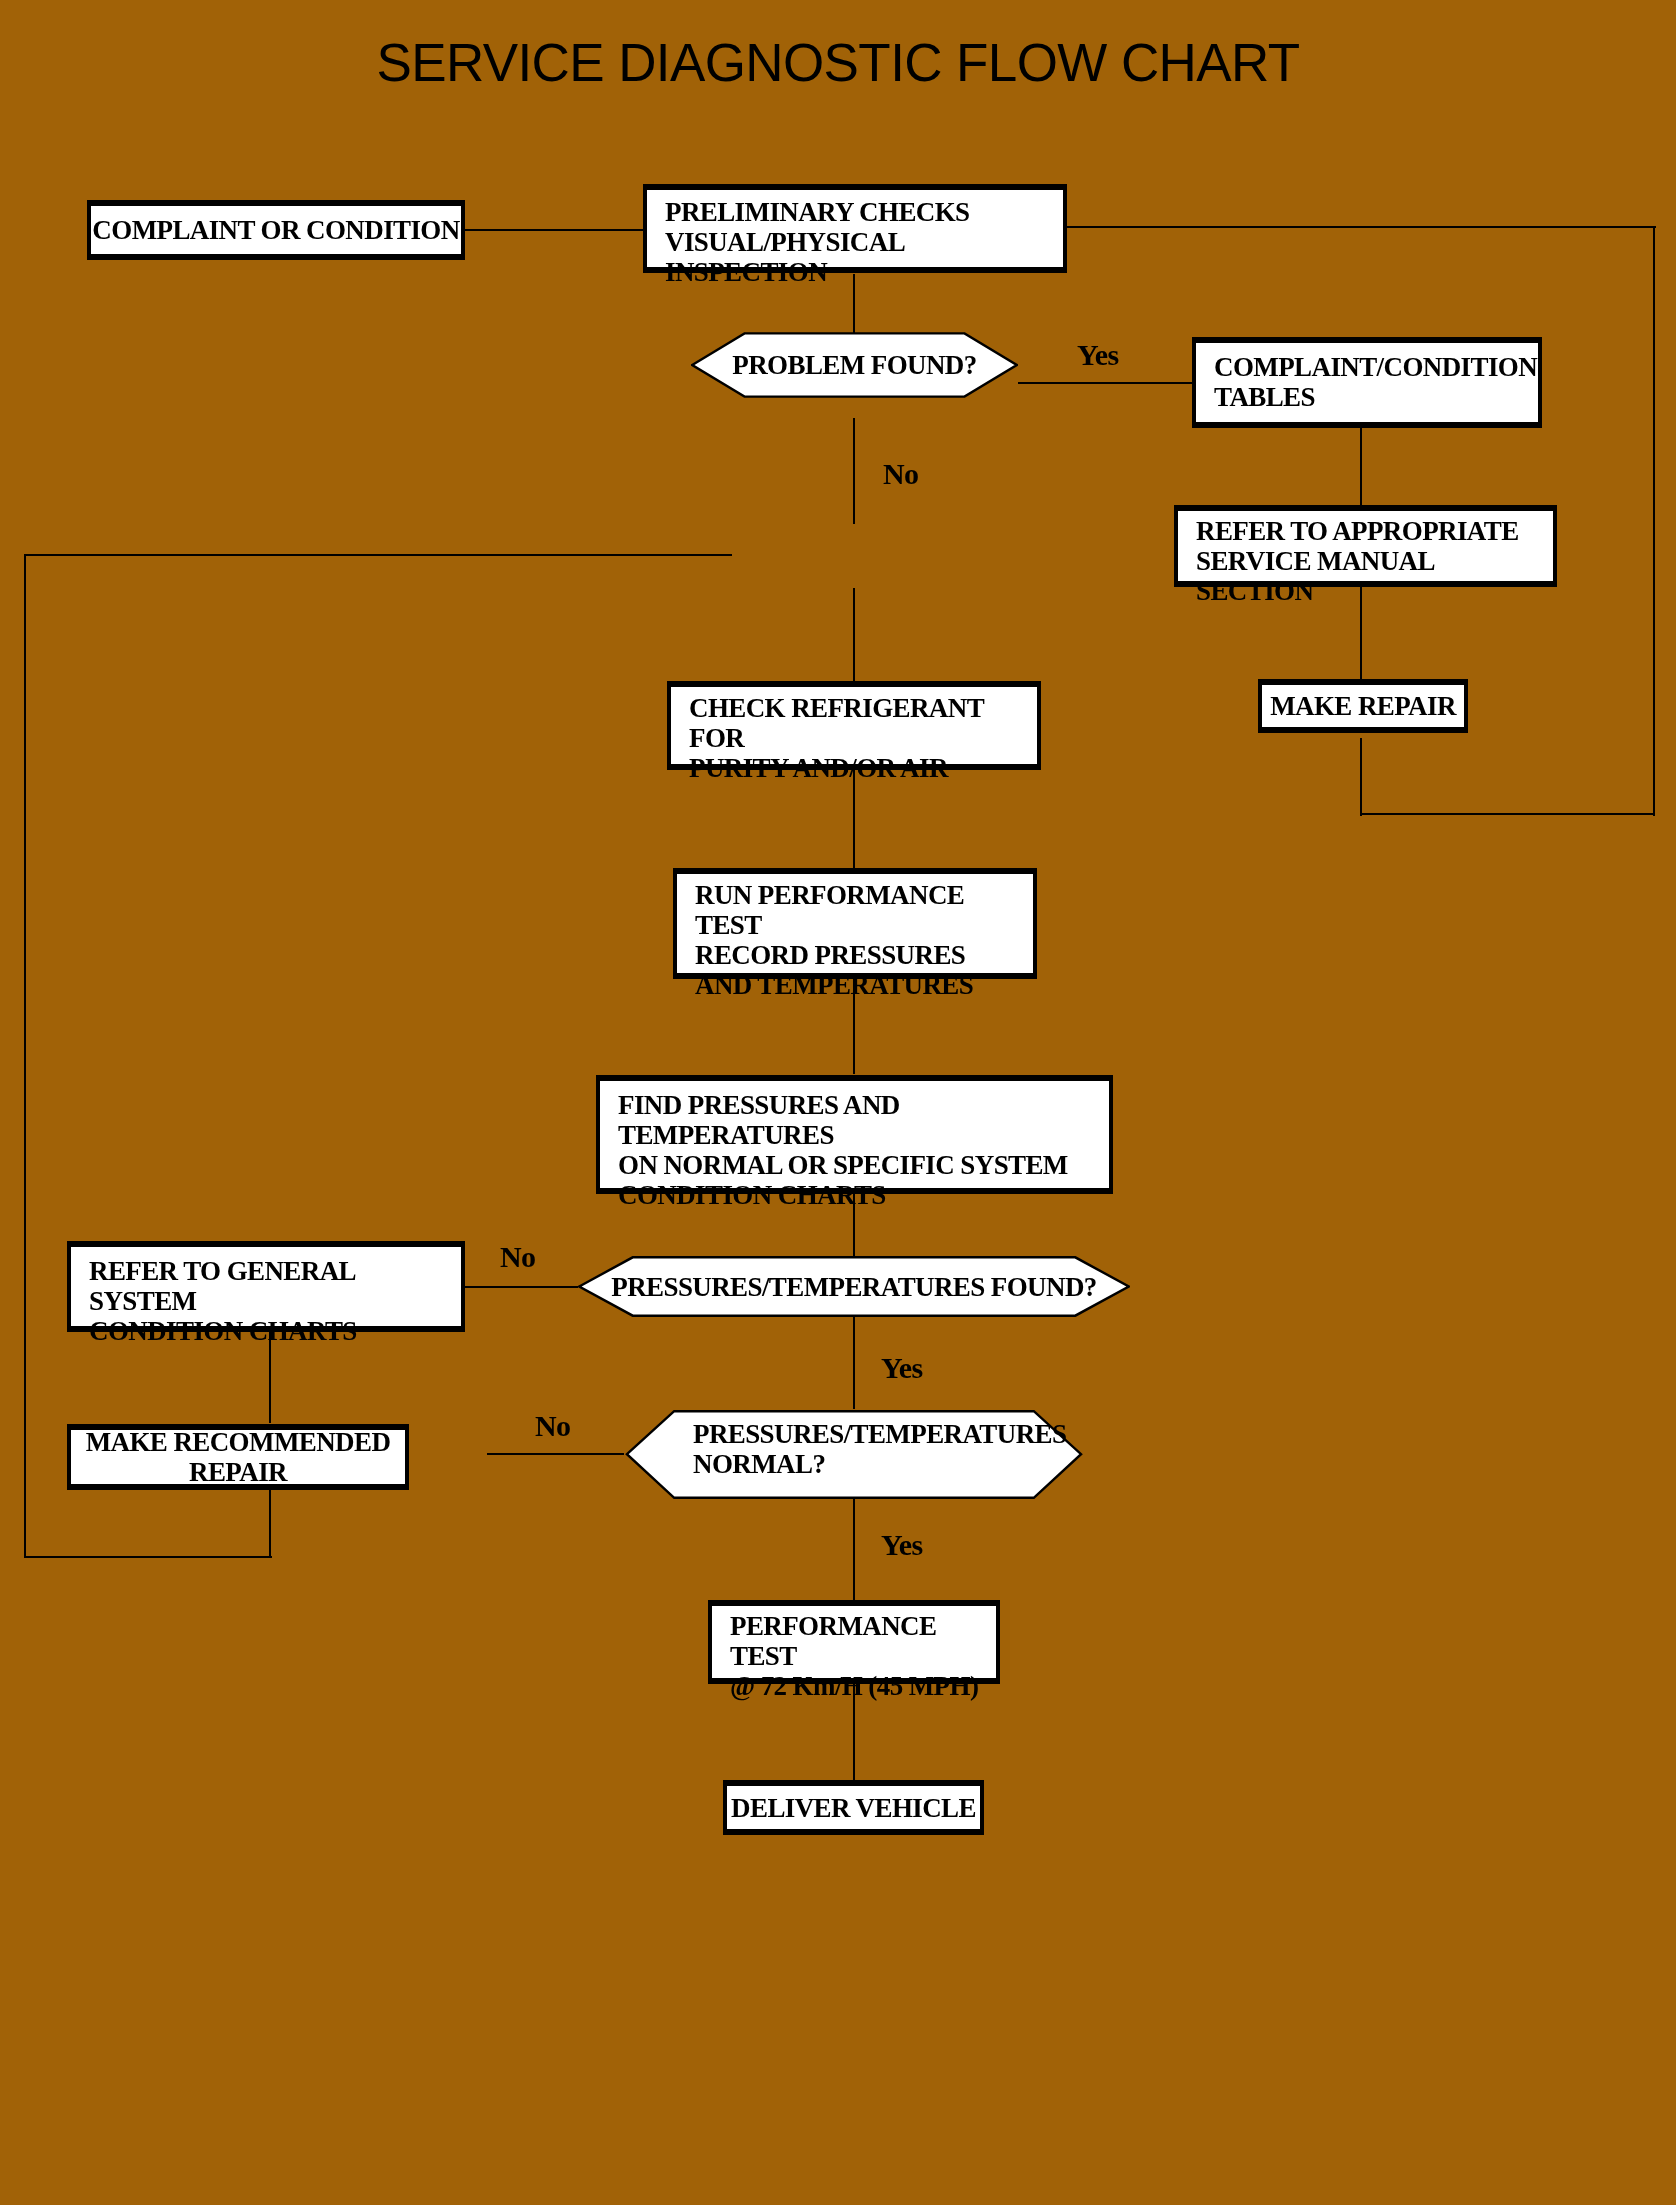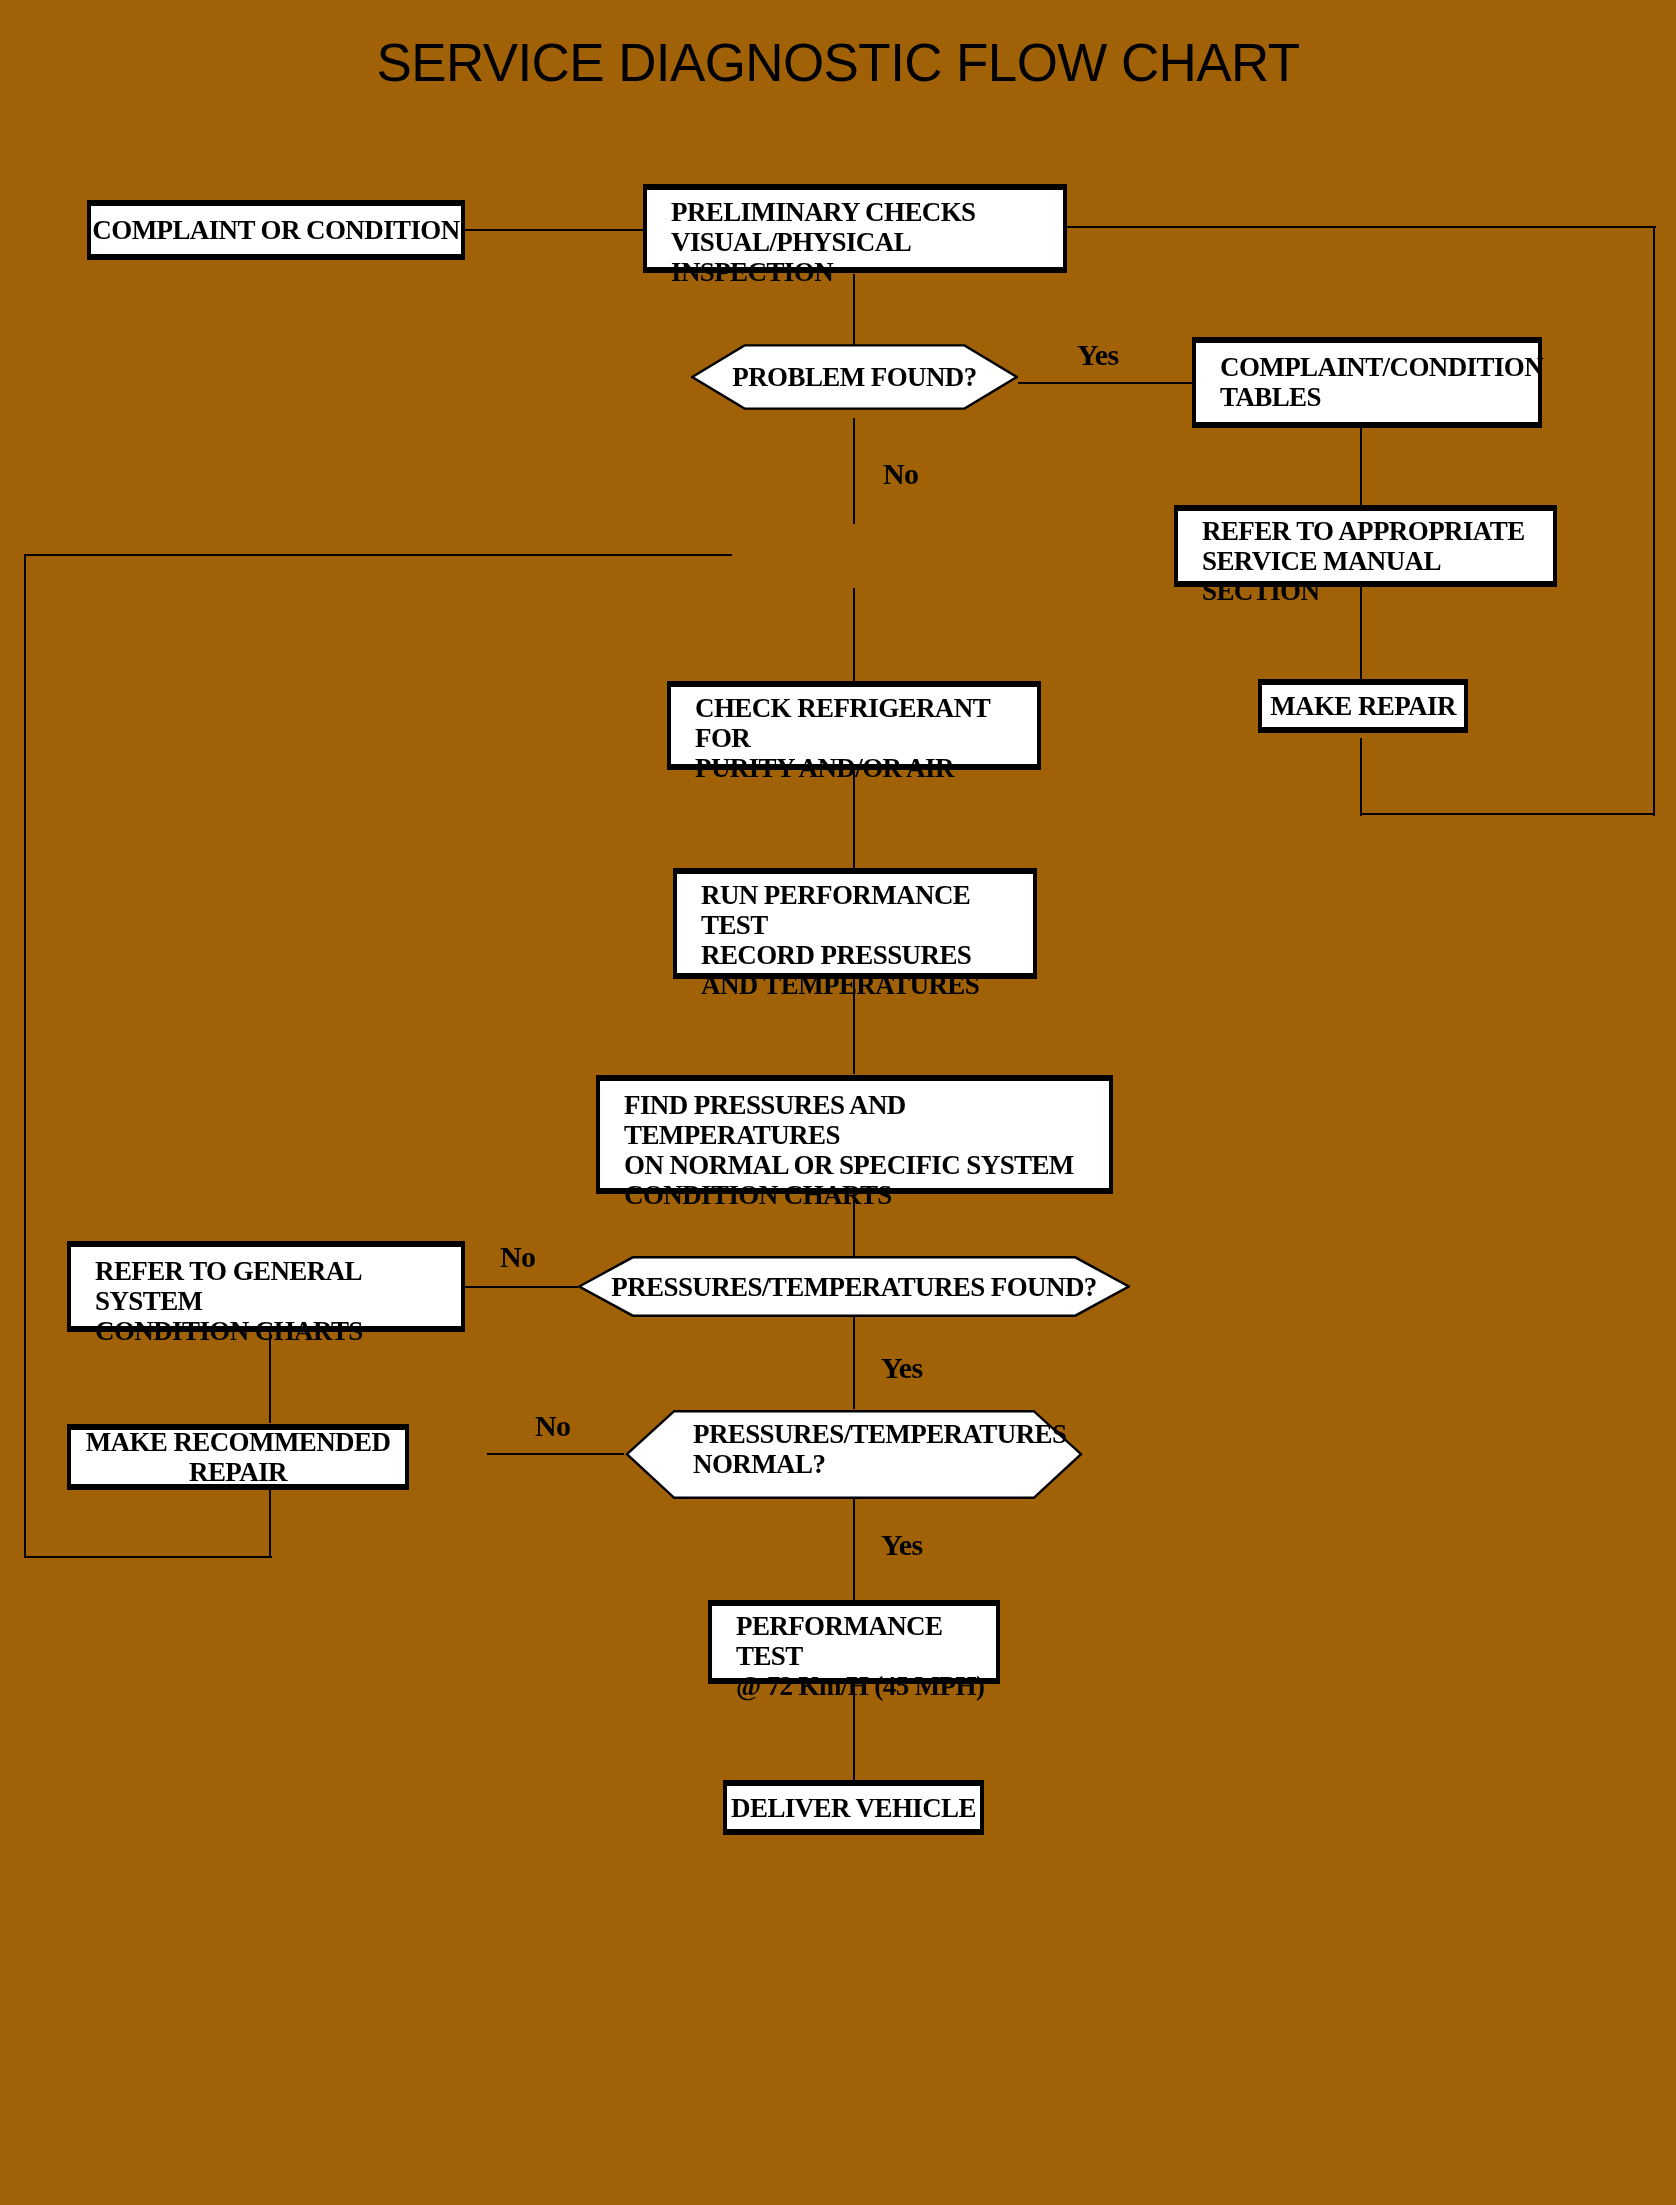--- a/index.html
+++ b/index.html
@@ -38,21 +38,21 @@
   }
   .box.center {
     align-items: center;
     justify-content: center;
     text-align: center;
   }
   .box.left {
     align-items: flex-start;
     justify-content: flex-start;
     text-align: left;
-    padding-left: 24px;
+    padding-left: 18px;
     padding-right: 3.6px;
   }
   .node-label {
     font-family: "Liberation Serif", serif;
     font-weight: bold;
     font-size: 27px;
     line-height: 30px;
     letter-spacing: -0.6px;
     white-space: pre-line;
     color: #000000;
@@ -206,21 +206,21 @@
 
   <div class="box left pt8" style="left:708px; top:1600px; width:292px; height:84px;">
     <span class="node-label">PERFORMANCE TEST
 @ 72 Km/H (45 MPH)</span>
   </div>
 
   <div class="box center" style="left:723px; top:1780px; width:261px; height:55px;">
     <span class="node-label">DELIVER VEHICLE</span>
   </div>
 
-  <div class="hex" style="left:691px; top:344px; width:327px; height:66px;">
+  <div class="hex" style="left:691px; top:332px; width:327px; height:66px;">
     <svg width="327" height="66" viewBox="0 0 538 108">
       <polygon points="2,54 88,2 450,2 536,54 450,106 88,106" fill="#ffffff" stroke="#000000" stroke-width="4"></polygon>
     </svg>
     <div class="hex-text">
       <span class="node-label">PROBLEM FOUND?</span>
     </div>
   </div>
 
   <div class="hex" style="left:578px; top:1256px; width:552px; height:61px;">
     <svg width="552" height="61" viewBox="0 0 908 100">

